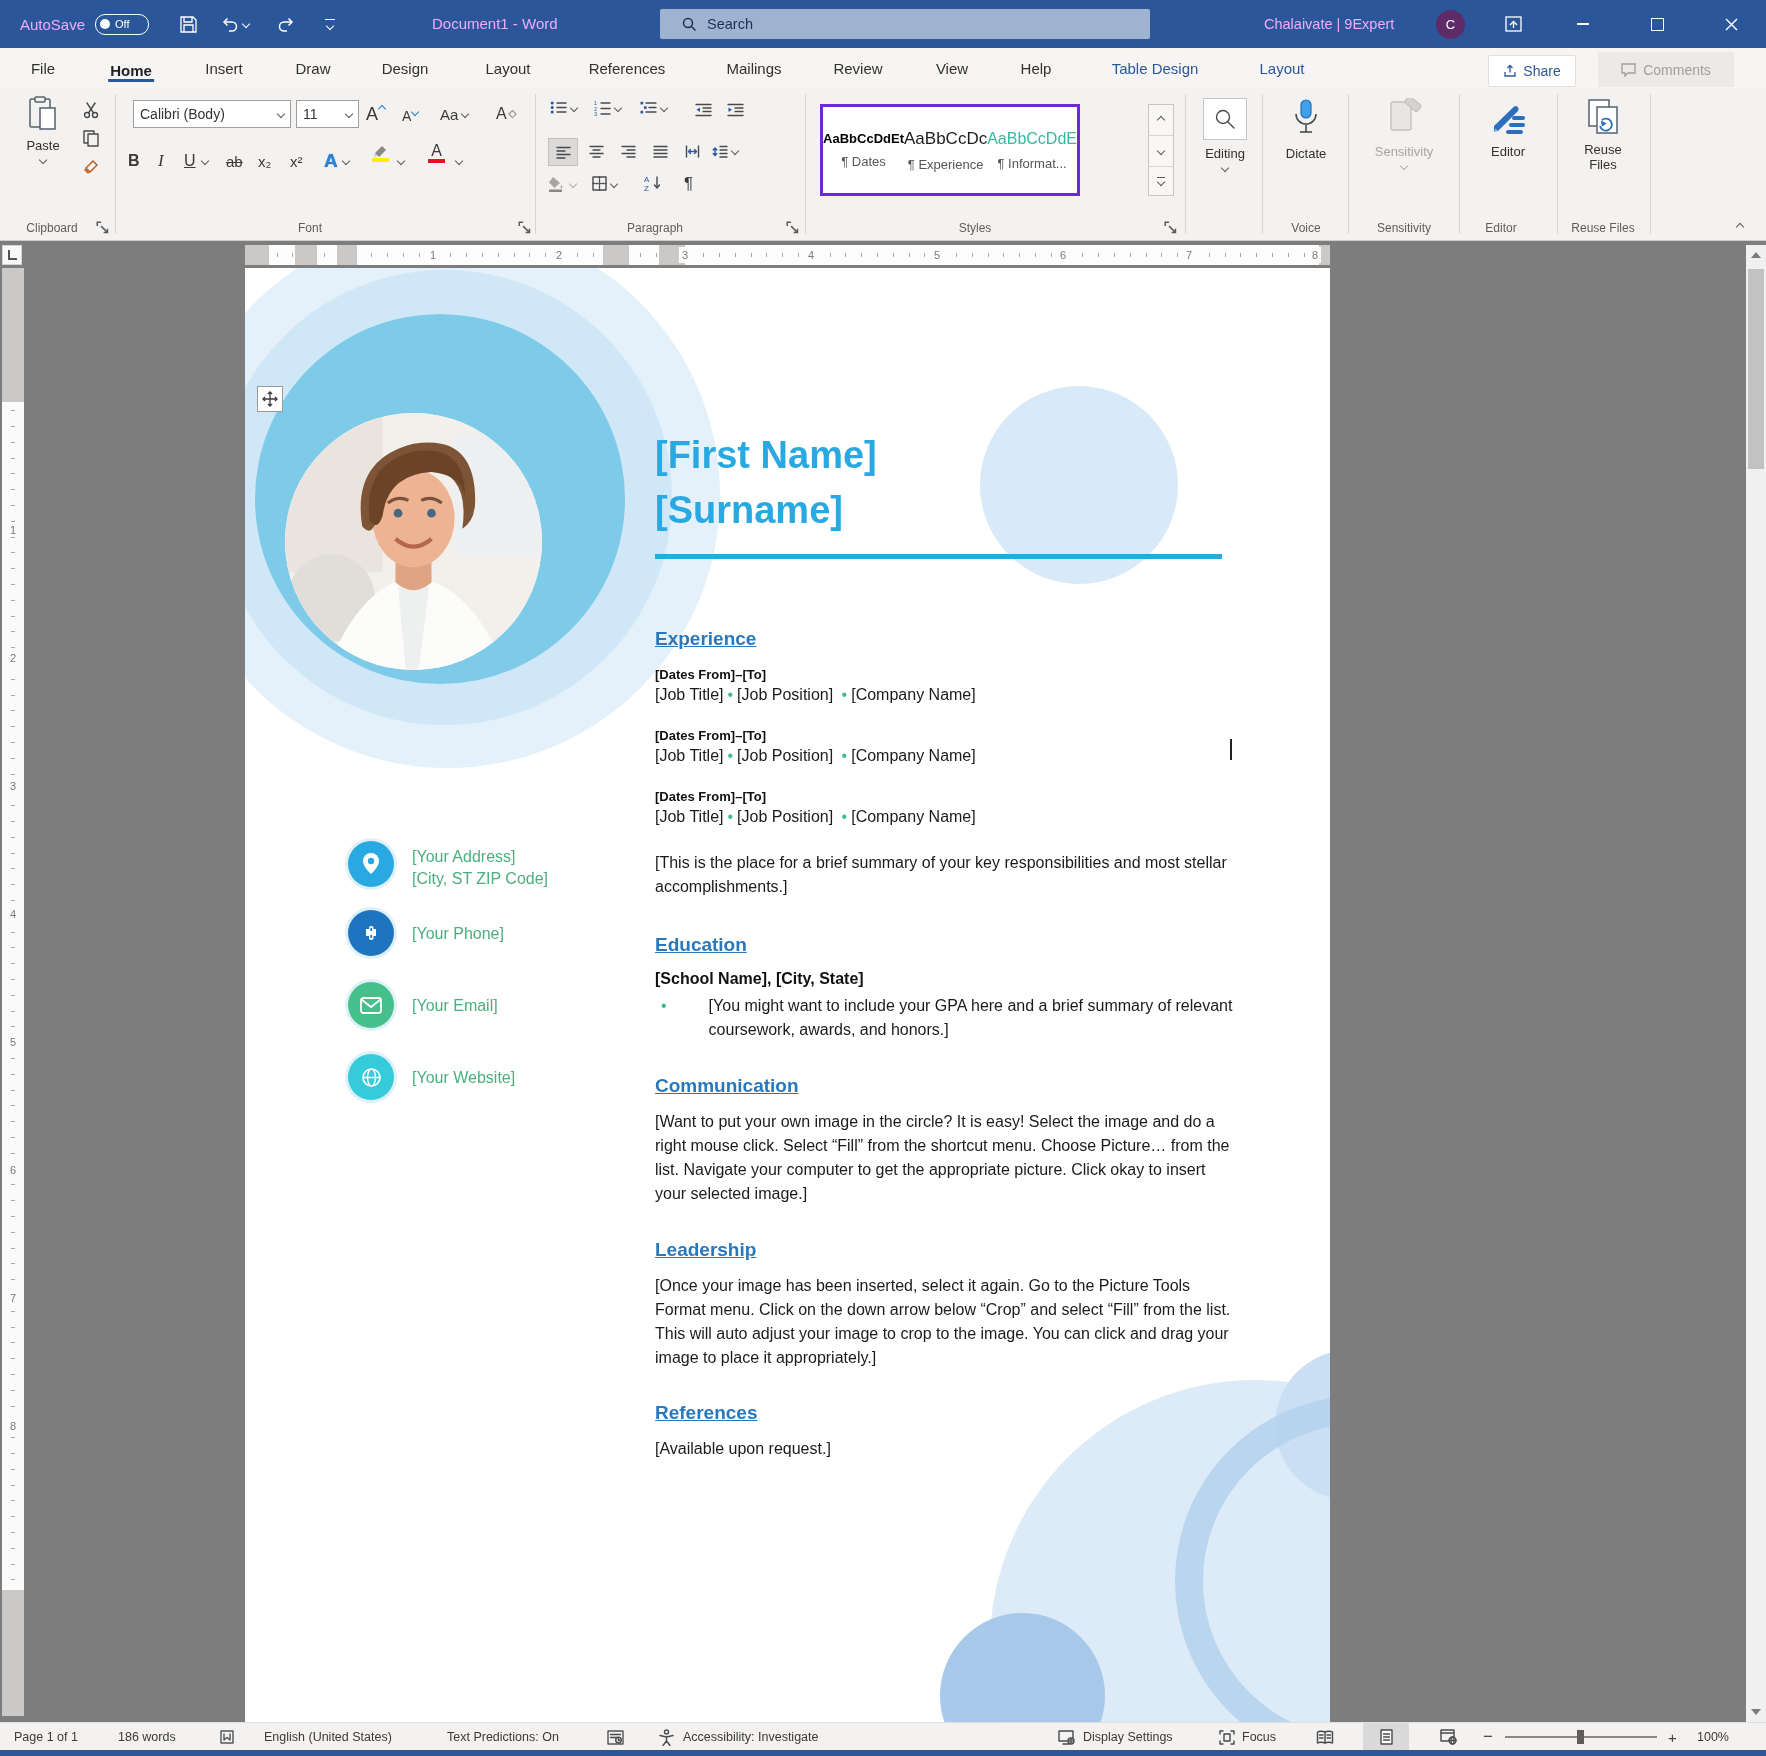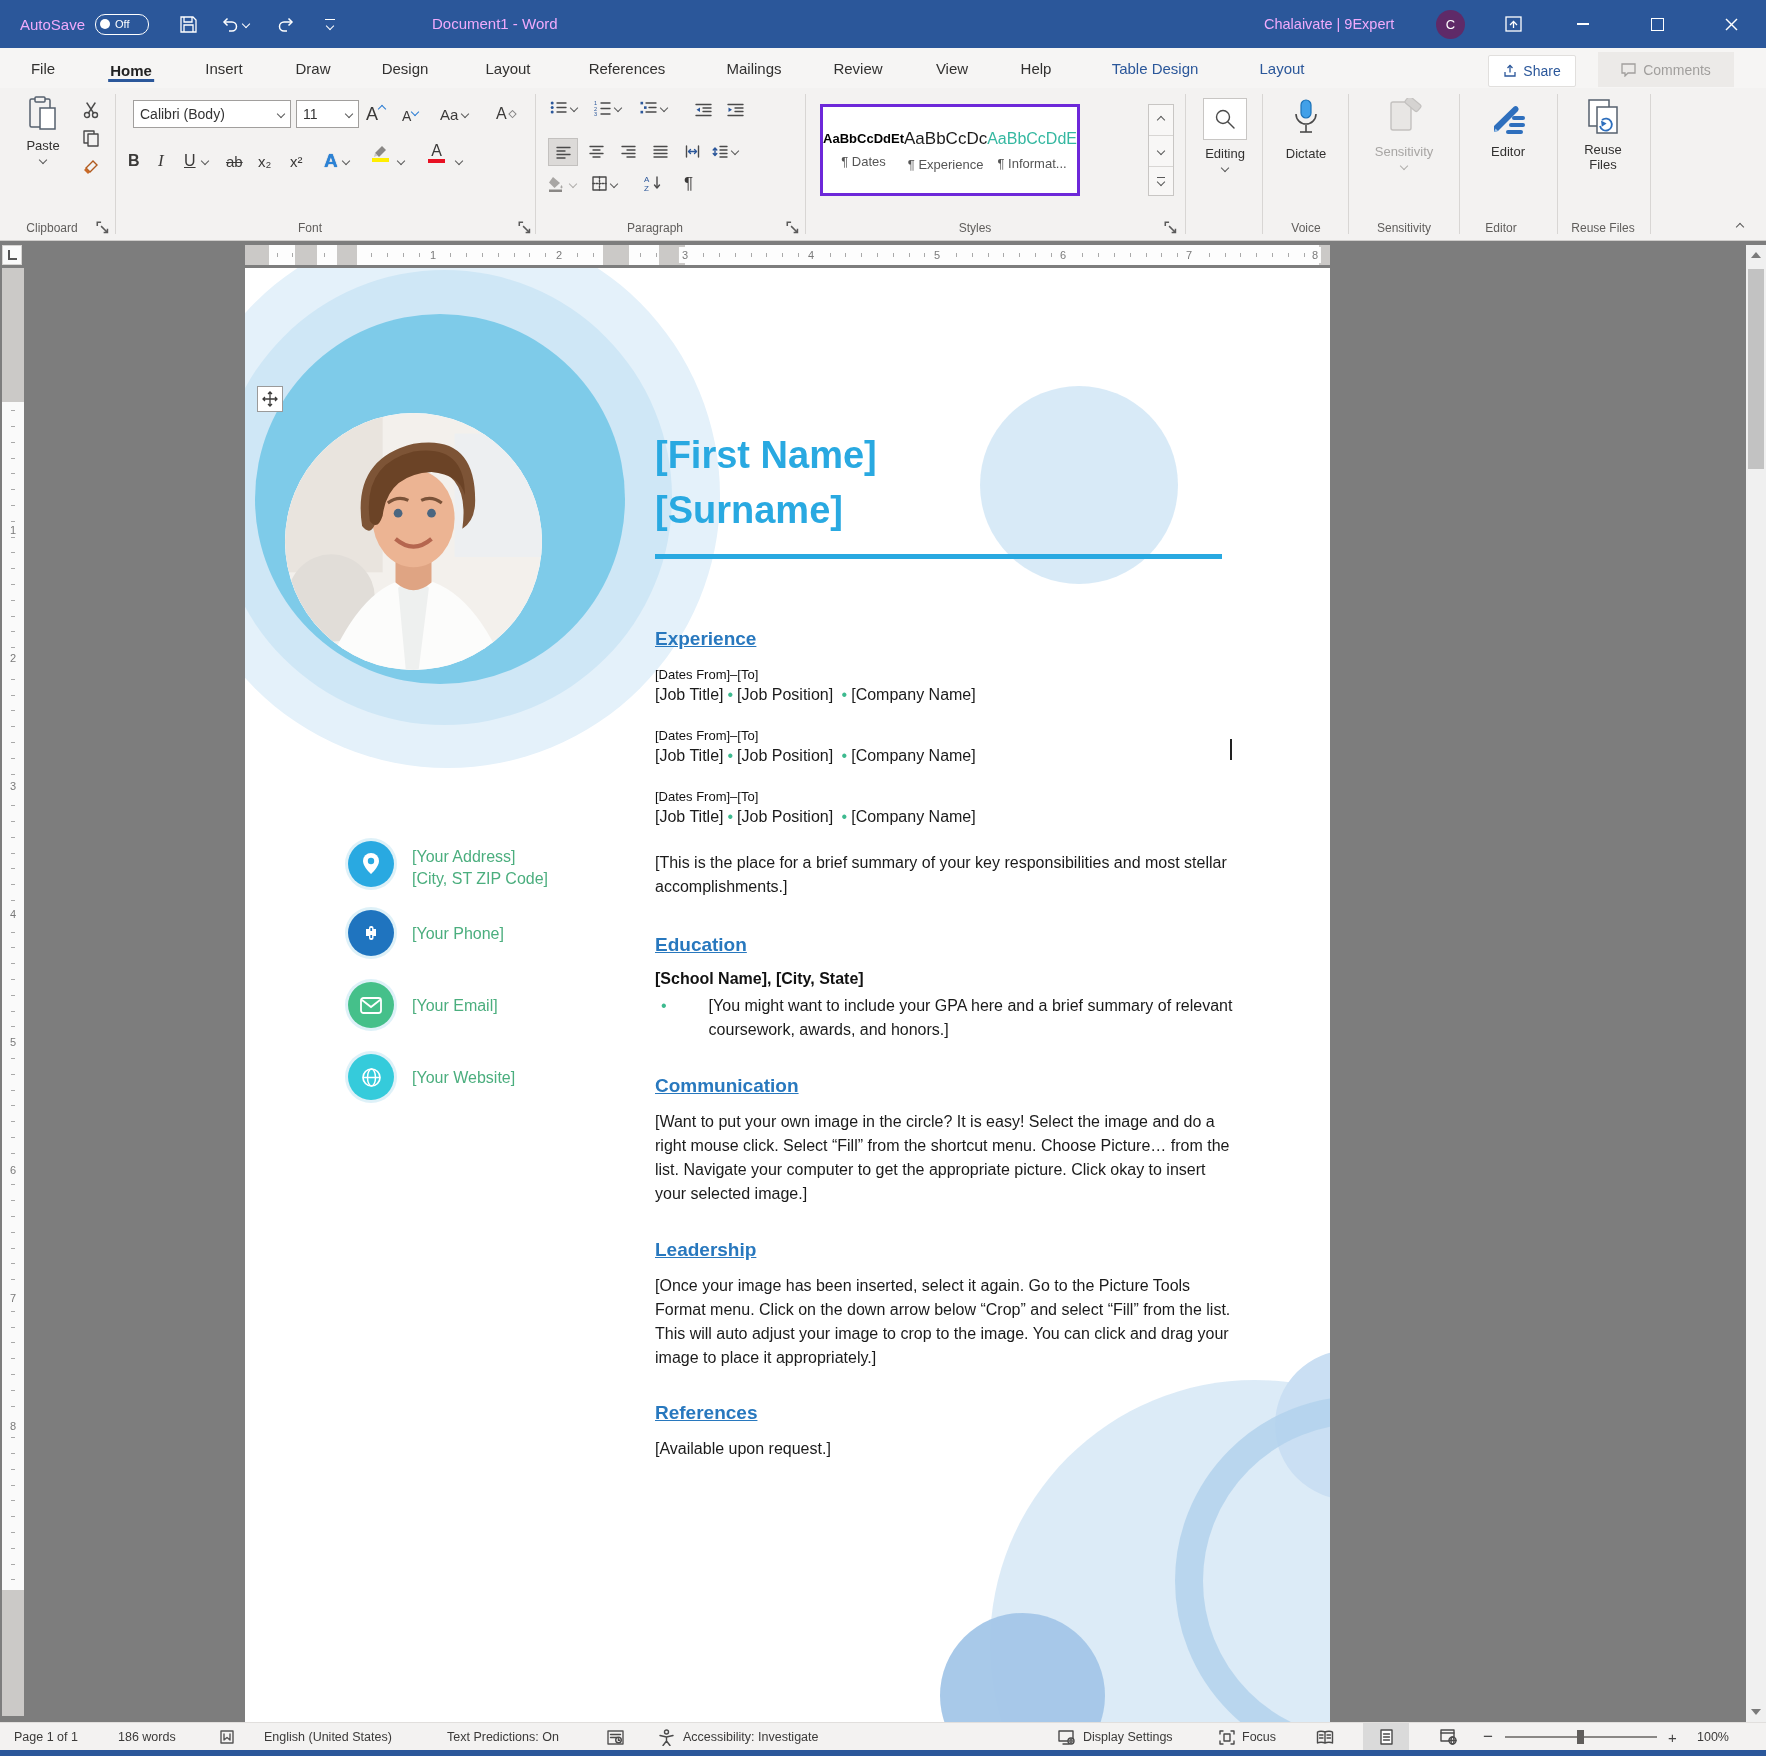--- a/index.html
+++ b/index.html
@@ -56,21 +56,21 @@
   .scroll{left:1746px;top:245px;width:20px;height:1477px;background:#f0f0f0}
   .sbtn{position:absolute;left:0;width:20px;height:20px;display:flex;align-items:center;justify-content:center}
   .tri-up{width:0;height:0;border-left:5px solid transparent;border-right:5px solid transparent;border-bottom:6px solid #7a7a7a}
   .tri-dn{width:0;height:0;border-left:5px solid transparent;border-right:5px solid transparent;border-top:6px solid #7a7a7a}
   .thumb{position:absolute;left:2px;width:16px;background:#c2c2c2}
   
   .page{left:245px;top:268px;width:1085px;height:1454px;background:#fff;overflow:hidden}
   .circ{position:absolute;border-radius:50%}
   .h-blue{position:absolute;font-size:19px;font-weight:bold;color:#2878be;text-decoration:underline}
   .bodytxt{position:absolute;font-size:16px;color:#1b1b1b;line-height:24px}
-  .dates{position:absolute;font-size:13px;font-weight:normal;color:#111}
+  .dates{position:absolute;font-size:13px;font-weight:bold;color:#111}
   .jobline{position:absolute;font-size:16px;color:#1b1b1b}
   .dot{color:#3dba8f;margin:0 4px}
   .green{color:#4bae7e;font-size:16px;line-height:22px}
   .cicon{position:absolute;width:46px;height:46px;border-radius:50%;display:flex;align-items:center;justify-content:center;box-shadow:0 0 0 3px rgba(160,215,235,.35)}
   .namehead{position:absolute;font-size:38px;font-weight:bold;color:#29a9e1;line-height:55px}
   .caret{position:absolute;width:1.5px;height:21px;background:#222}
   .handle{position:absolute;width:24px;height:24px;background:#fff;border:1px solid #9a9a9a;display:flex;align-items:center;justify-content:center}
   
   .statusbar{left:0;top:1722px;width:1766px;height:28px;background:#f3f2f1;border-top:1px solid #e1dfdd;font-size:12.5px;color:#3b3a39}
   .statusbar .it{position:absolute;top:0;height:28px;display:flex;align-items:center;white-space:nowrap}
@@ -104,20 +104,27 @@
     <svg width="18" height="16" viewBox="0 0 18 16">
         <path d="M15 6 h-8 a4.5 4.5 0 0 0 0 9 h3" fill="none" stroke="#fff" stroke-width="1.5"></path>
         <path d="M11.5 2.5 L15 6 L11.5 9.5" fill="none" stroke="#fff" stroke-width="1.5"></path>
       </svg>
   </div>
   <div class="ab tb-btn" style="left:310px;width:40px;flex-direction:column;gap:3px">
     <span style="width:10px;height:1.5px;background:#fff"></span>
     <span class="chv" style="border-color:#fff"></span>
   </div>
   <div class="ab tb-txt" style="left:432px;line-height:48px">Document1  -  Word</div>
+  <div class="ab searchbox">
+    <svg width="15" height="15" viewBox="0 0 15 15">
+        <circle cx="6" cy="6" r="4.5" fill="none" stroke="#1c2f55" stroke-width="1.5"></circle>
+        <line x1="9.5" y1="9.5" x2="13.5" y2="13.5" stroke="#1c2f55" stroke-width="1.5"></line>
+      </svg>
+    <span>Search</span>
+  </div>
   <div class="ab tb-txt" style="left:1264px;line-height:48px;font-size:14.5px">Chalaivate | 9Expert</div>
   <div class="ab ctr avatar" style="left:1436px;top:10px">
     <span>C</span>
   </div>
   <div class="ab tb-btn" style="left:1490px;width:46px">
     <svg width="17" height="16" viewBox="0 0 17 16">
         <rect x="1" y="1" width="15" height="14" fill="none" stroke="#fff" stroke-width="1.3"></rect>
         <path d="M5 9 L8.5 5.5 L12 9" fill="none" stroke="#fff" stroke-width="1.3"></path>
         <line x1="8.5" y1="6" x2="8.5" y2="12" stroke="#fff" stroke-width="1.3"></line>
       </svg>

